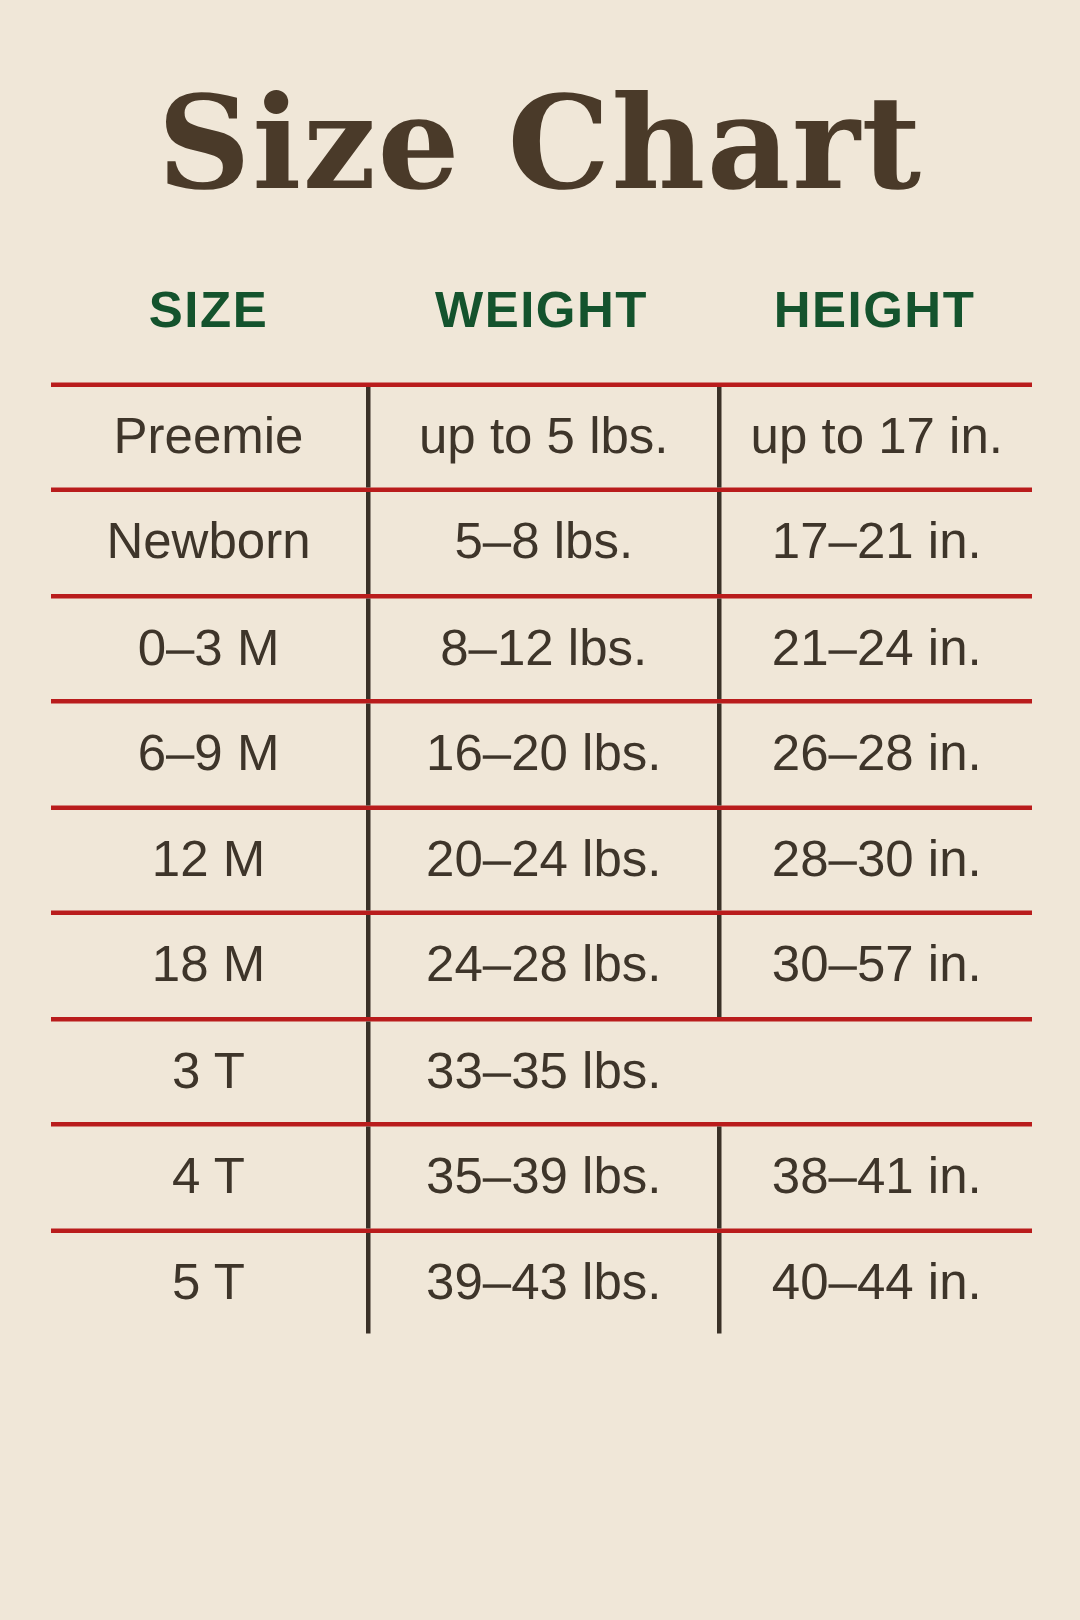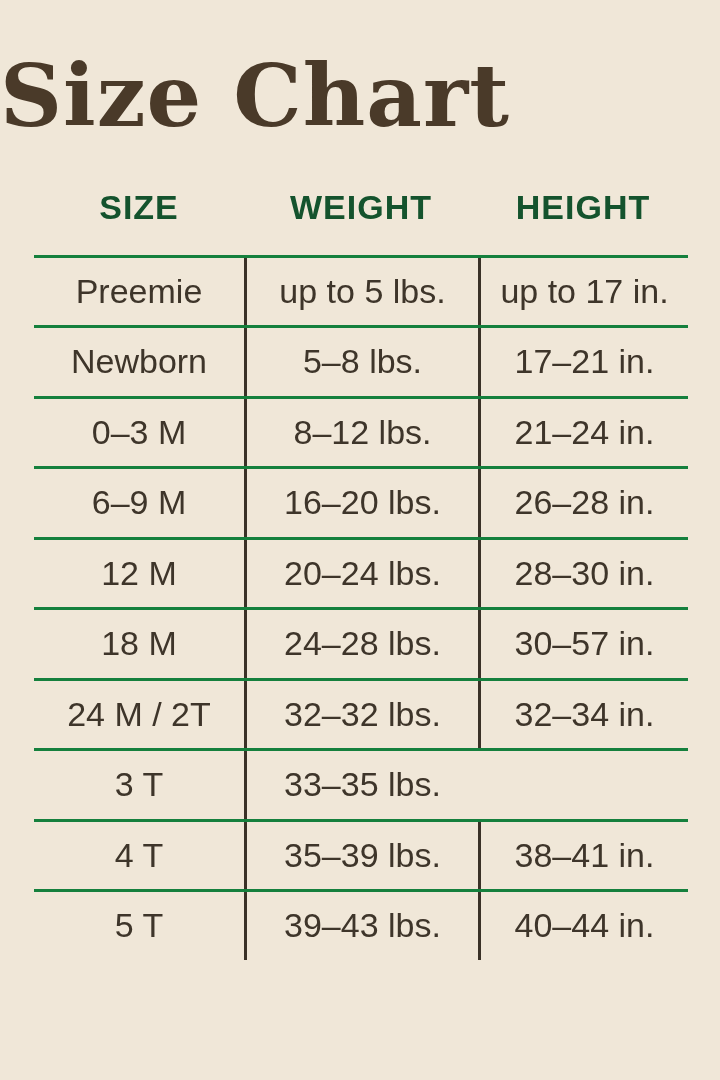--- a/index.html
+++ b/index.html
@@ -10,20 +10,21 @@
     font-family: "Liberation Sans", sans-serif;
     overflow: hidden;
   }
   .page {
     width: 720px;
     height: 1080px;
     background: #f0e7d8;
   }
   .title {
     margin-top: 50px;
+    text-align: center;
     font-family: "DejaVu Serif", serif;
     font-weight: bold;
     font-size: 86px;
     line-height: 1.08;
     color: #4a3a29;
     letter-spacing: 1px;
   }
   .header-row {
     margin: 44px 0 0 34px;
     width: 654px;
@@ -39,21 +40,21 @@
     line-height: 1.2;
   }
   .tbody {
     margin: 27px 0 0 34px;
     width: 654px;
   }
   .trow {
     display: grid;
     grid-template-columns: 210px 234px 210px;
     height: 70.5px;
-    border-top: 3px solid #15803d;
+    border-top: 3px solid #b91c1c;
   }
   .cell {
     display: flex;
     align-items: center;
     justify-content: center;
     font-size: 34px;
     color: #3e352a;
     white-space: nowrap;
   }
   .col-1, .col-2 {
@@ -104,25 +105,20 @@
       <div class="cell col-1">20–24 lbs.</div>
       <div class="cell col-2">28–30 in.</div>
     </div>
 
     <div class="trow">
       <div class="cell col-0">18 M</div>
       <div class="cell col-1">24–28 lbs.</div>
       <div class="cell col-2">30–57 in.</div>
     </div>
 
-    <div class="trow">
-      <div class="cell col-0">24 M / 2T</div>
-      <div class="cell col-1">32–32 lbs.</div>
-      <div class="cell col-2">32–34 in.</div>
-    </div>
 
     <div class="trow">
       <div class="cell col-0">3 T</div>
       <div class="cell col-1">33–35 lbs.</div>
     </div>
 
     <div class="trow">
       <div class="cell col-0">4 T</div>
       <div class="cell col-1">35–39 lbs.</div>
       <div class="cell col-2">38–41 in.</div>

